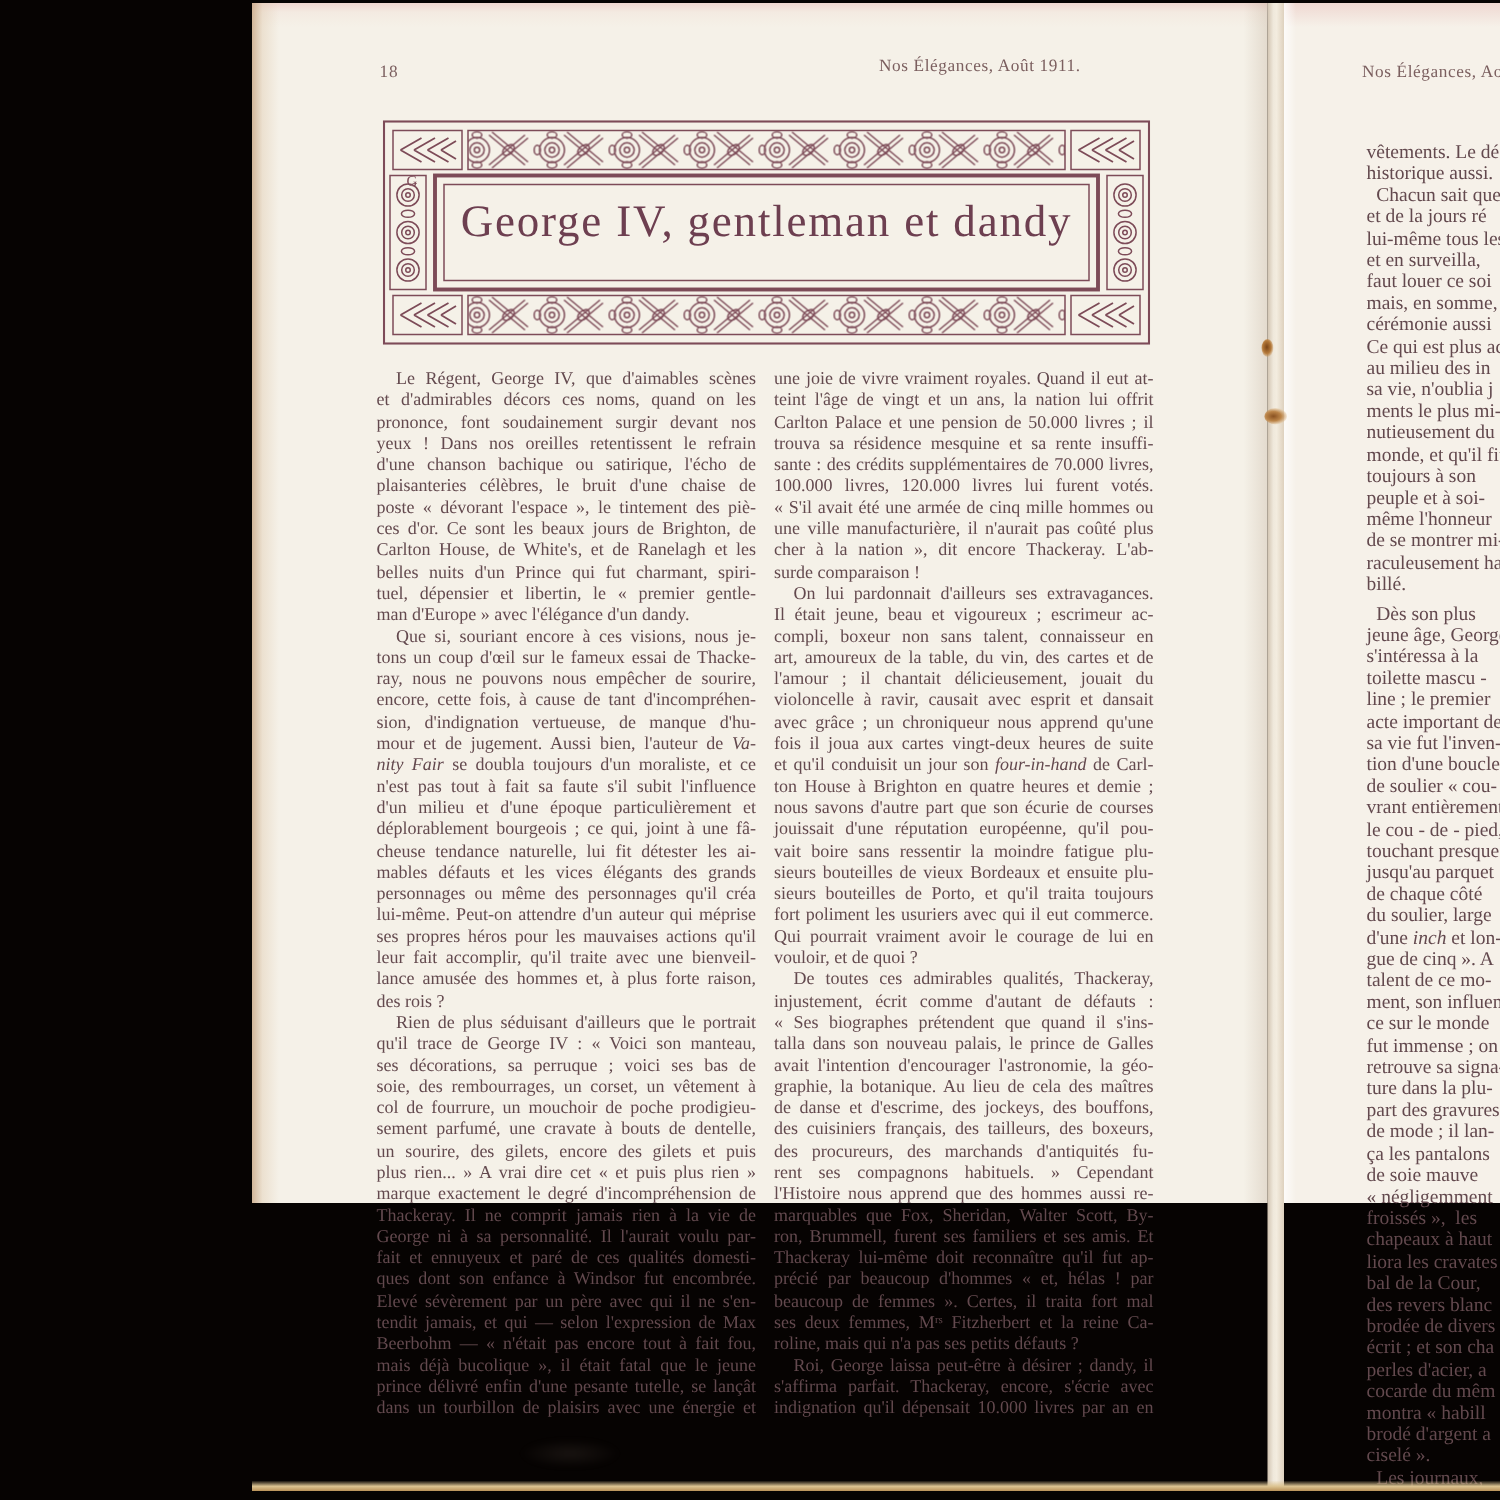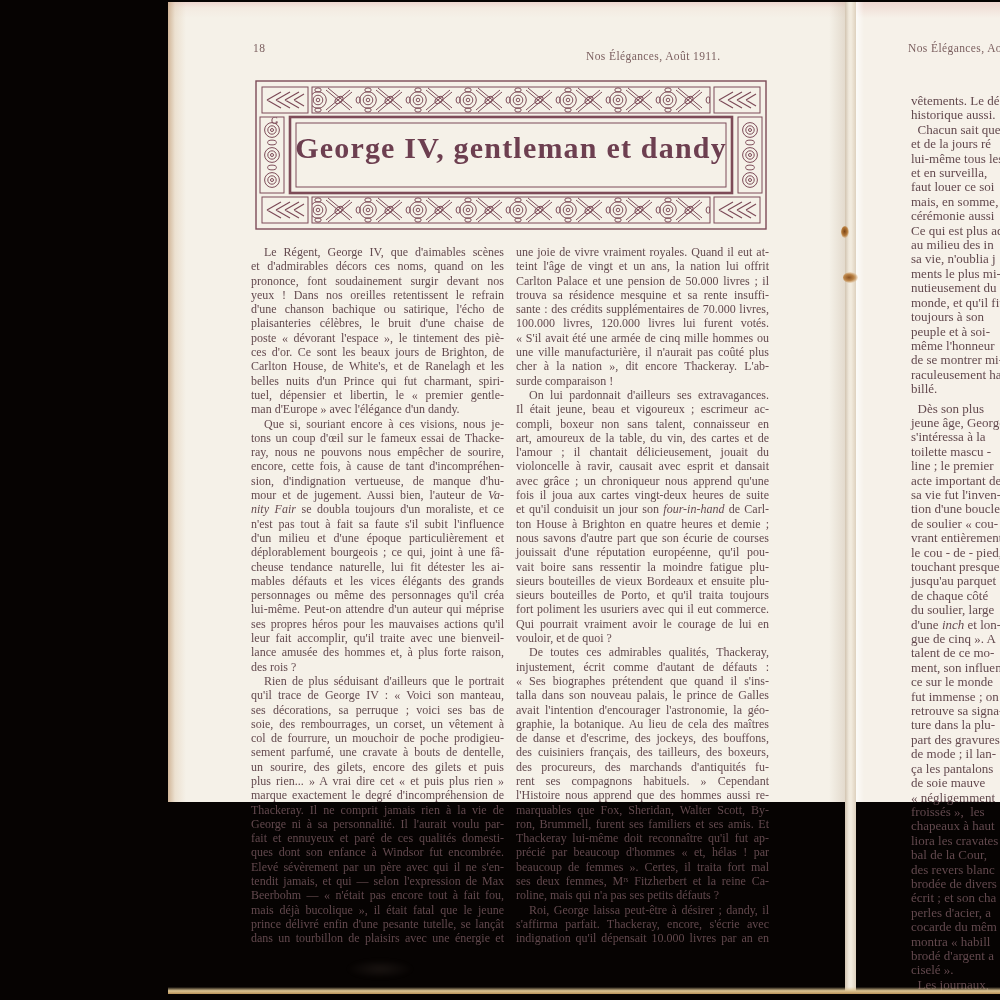--- a/index.html
+++ b/index.html
@@ -32,30 +32,29 @@
   .gutter{
     position:absolute; left:845px; top:2px; width:11px; height:992px;
     background:linear-gradient(90deg,#d2c4b1 0,#efe8db 35%,#f3ecdf 55%,#ded1be 100%);
   }
   .bottom-edge{
     position:absolute; left:168px; top:987px; width:832px; height:7px;
     background:linear-gradient(180deg, rgba(217,190,149,0) 0, #dcc492 55%, #b99158 100%);
   }
   
   .page-num{position:absolute; left:85px; top:40px; font-size:11.5px; letter-spacing:.5px; color:var(--header-ink);}
-  .mag-head{position:absolute; left:418px; top:48px; font-size:11.5px; letter-spacing:.4px; color:var(--header-ink); white-space:nowrap;}
+  .mag-head{position:absolute; left:418px; top:36px; font-size:11.5px; letter-spacing:.4px; color:var(--header-ink); white-space:nowrap;}
   
   .title-frame{position:absolute; left:87px; top:78px; width:512px; height:150px;}
   .title-frame svg{position:absolute; inset:0; display:block;}
   .title-text{
     position:absolute; left:35px; top:37px; width:442px; height:76px;
     display:flex; align-items:center; justify-content:center;
     font-size:30px; letter-spacing:1.2px; color:var(--title-ink); padding-bottom:14px;
     white-space:nowrap;
-    font-weight:bold;
   }
   
   .columns{position:absolute; left:83px; top:243px; width:518px; display:flex; gap:12px;}
   .col{width:253px; font-size:12px; line-height:14.3px; color:var(--ink);}
   .line{white-space:nowrap; text-align:justify; text-align-last:justify; text-justify:inter-word; overflow:visible;}
   .line.indent{text-indent:13px;}
   .line.end{text-align-last:left;}
   
   .pr-header{position:absolute; left:52px; top:40px; font-size:11.5px; letter-spacing:.4px; color:var(--header-ink); white-space:nowrap;}
   .pr-lines{position:absolute; left:55px; top:92px; font-size:13px; line-height:14.4px; color:var(--ink);}

